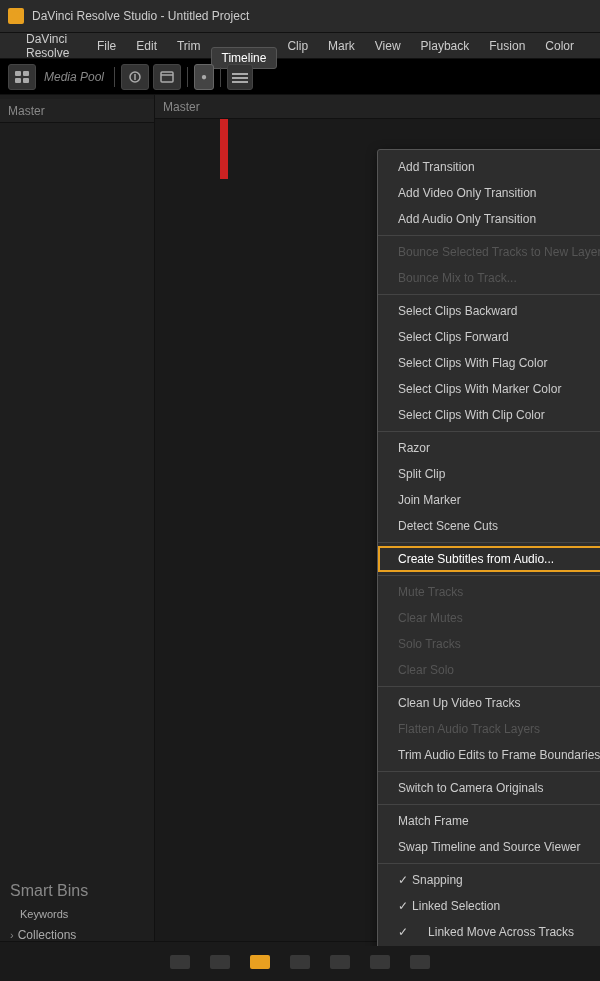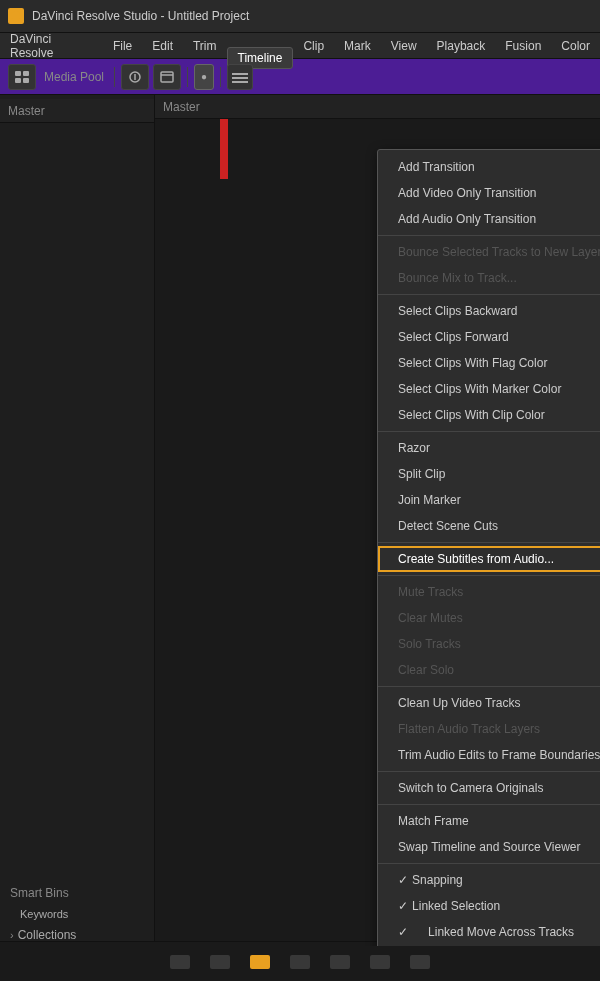--- a/index.html
+++ b/index.html
@@ -36,46 +36,47 @@
       color: #ccc;
       font-size: 12px;
     }
 
     
     .menu-bar {
       height: 26px;
       background: #2a2a2a;
       display: flex;
       align-items: center;
-      padding: 0 0;
+      padding: 0 16px;
       border-bottom: 1px solid #111;
     }
     .menu-item {
       padding: 3px 10px;
       color: #ccc;
       font-size: 12px;
       cursor: pointer;
       border-radius: 3px;
     }
     .menu-item.active {
       background: #3a3a3a;
       border: 1px solid #555;
       color: #ffffff;
       margin-top: 24px;
     }
 
     
     .toolbar {
       height: 36px;
-      background: #4c1d95;
+      background: #000000;
       display: flex;
       align-items: center;
       padding: 0 8px;
       gap: 4px;
       border-bottom: 1px solid #111;
+      font-style: italic;
     }
     .toolbar-btn {
       width: 28px; height: 26px;
       background: #333;
       border: 1px solid #444;
       border-radius: 3px;
       display: flex; align-items: center; justify-content: center;
       color: #aaa;
       font-size: 12px;
       cursor: pointer;
@@ -93,21 +94,21 @@
     .sidebar {
       width: 155px;
       background: #1e1e1e;
       border-right: 1px solid #111;
       display: flex;
       flex-direction: column;
       padding-top: 4px;
     }
     .sidebar-section-title {
       color: #888;
-      font-size: 12px;
+      font-size: 16px;
       padding: 8px 10px 4px;
     }
     .sidebar-item {
       padding: 4px 10px 4px 20px;
       color: #aaa;
       font-size: 11px;
       cursor: pointer;
     }
     .sidebar-item-group {
       display: flex;

